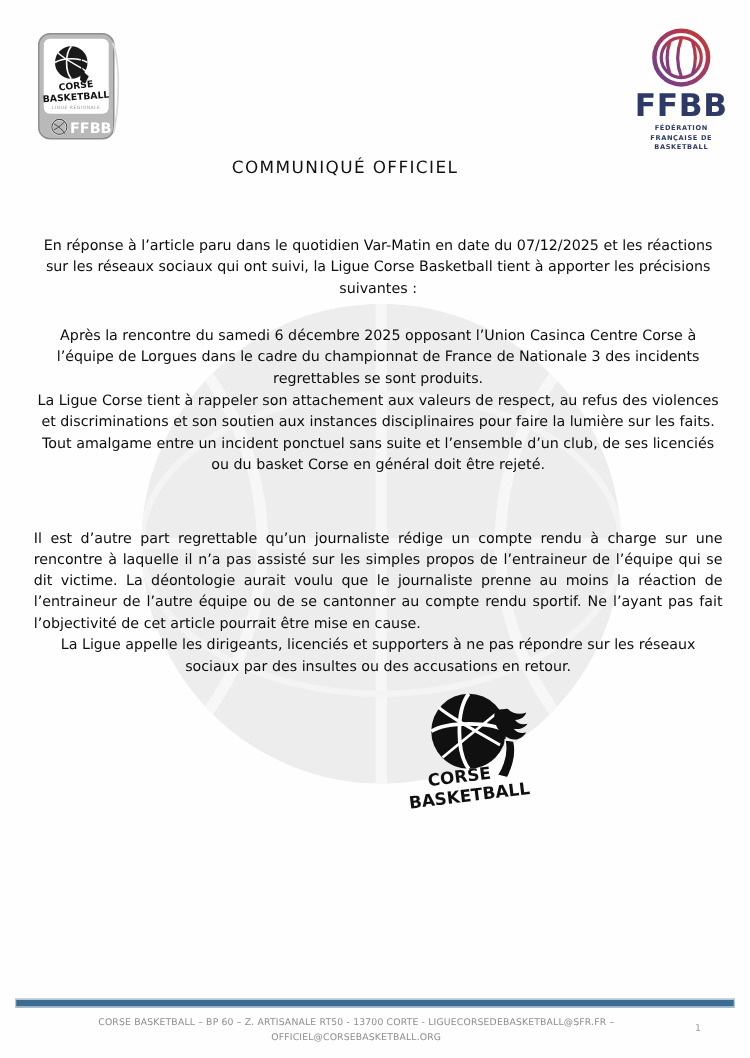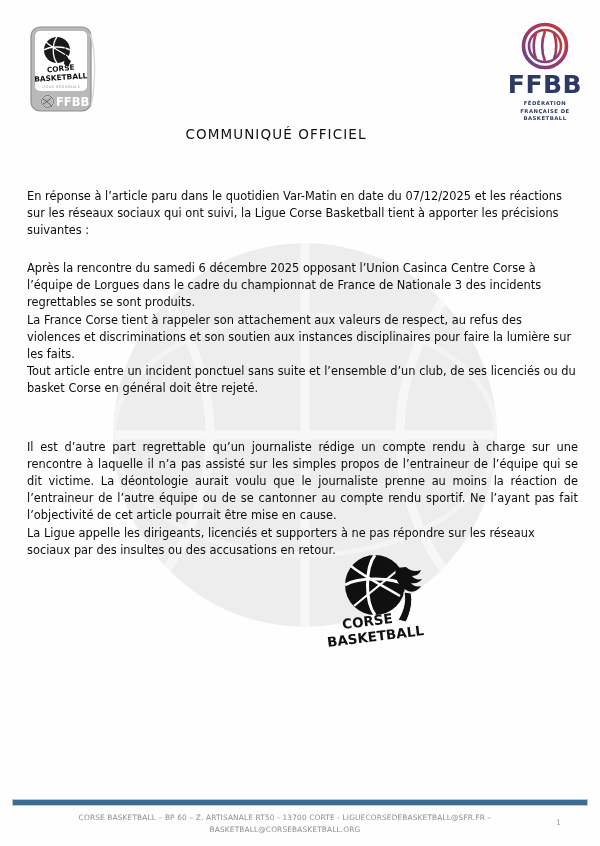--- a/index.html
+++ b/index.html
@@ -98,21 +98,21 @@
     position: absolute;
     left: 27px;
     top: 188px;
     width: 551px;
     z-index: 3;
     font-family: "DejaVu Sans", sans-serif;
     font-size: 11.4px;
     line-height: 17.1px;
     color: #0d0d0d;
   }
-  .para { margin: 0; }
+  .para { margin: 0; text-align: center; }
   .para.justified { text-align: justify; text-justify: inter-word; margin-top: 42px; }
   .para.spaced { margin-top: 21px; }
 
   
   .center-logo {
     position: absolute;
     left: 318px;
     top: 548px;
     width: 140px;
     height: 100px;
@@ -224,22 +224,22 @@
         <div>BASKETBALL</div>
       </div>
     </div>
   </div>
 
   <div class="doc-title">COMMUNIQUÉ OFFICIEL</div>
 
   <div class="body-text">
     <p class="para">En réponse à l’article paru dans le quotidien Var-Matin en date du 07/12/2025 et les réactions sur les réseaux sociaux qui ont suivi, la Ligue Corse Basketball tient à apporter les précisions suivantes :</p>
     <p class="para spaced">Après la rencontre du samedi 6 décembre 2025 opposant l’Union Casinca Centre Corse à l’équipe de Lorgues dans le cadre du championnat de France de Nationale 3 des incidents regrettables se sont produits.</p>
-    <p class="para">La France Corse tient à rappeler son attachement aux valeurs de respect, au refus des violences et discriminations et son soutien aux instances disciplinaires pour faire la lumière sur les faits.</p>
-    <p class="para">Tout article entre un incident ponctuel sans suite et l’ensemble d’un club, de ses licenciés ou du basket Corse en général doit être rejeté.</p>
+    <p class="para">La Ligue Corse tient à rappeler son attachement aux valeurs de respect, au refus des violences et discriminations et son soutien aux instances disciplinaires pour faire la lumière sur les faits.</p>
+    <p class="para">Tout amalgame entre un incident ponctuel sans suite et l’ensemble d’un club, de ses licenciés ou du basket Corse en général doit être rejeté.</p>
     <p class="para justified">Il est d’autre part regrettable qu’un journaliste rédige un compte rendu à charge sur une rencontre à laquelle il n’a pas assisté sur les simples propos de l’entraineur de l’équipe qui se dit victime. La déontologie aurait voulu que le journaliste prenne au moins la réaction de l’entraineur de l’autre équipe ou de se cantonner au compte rendu sportif. Ne l’ayant pas fait l’objectivité de cet article pourrait être mise en cause.</p>
     <p class="para">La Ligue appelle les dirigeants, licenciés et supporters à ne pas répondre sur les réseaux sociaux par des insultes ou des accusations en retour.</p>
   </div>
 
   <svg class="center-logo" viewBox="0 0 140 100">
     <g>
       <circle cx="57" cy="37" r="30" fill="#101010"></circle>
       <path d="M57 7 C47 20 47 54 57 67" stroke="#ffffff" stroke-width="3" fill="none"></path>
       <path d="M27 37 C40 29 74 29 87 37" stroke="#ffffff" stroke-width="3" fill="none"></path>
       <path d="M33 18 C45 28 62 36 82 48" stroke="#ffffff" stroke-width="2.4" fill="none"></path>
@@ -252,17 +252,17 @@
       <path d="M86 44 C88 54 85 64 80 72 L88 74 C93 64 95 53 93 45 Z" fill="#101010"></path>
       <path d="M86 44 C88 54 85 64 80 72 L88 74 C93 64 95 53 93 45 Z" fill="none" stroke="#ffffff" stroke-width="1"></path>
     </g>
     <text x="50" y="78" font-family="DejaVu Sans, sans-serif" font-size="13.5" font-weight="bold" fill="#101010" text-anchor="middle" transform="rotate(-7 50 78)">CORSE</text>
     <text x="58" y="93" font-family="DejaVu Sans, sans-serif" font-size="13.5" font-weight="bold" fill="#101010" text-anchor="middle" transform="rotate(-7 58 93)">BASKETBALL</text>
   </svg>
 
   <div class="footer-rule"></div>
   <div class="footer-text">
     <span>CORSE BASKETBALL – BP 60 – Z. ARTISANALE RT50 - 13700 CORTE    -    LIGUECORSEDEBASKETBALL@SFR.FR –</span>
-    <span>BASKETBALL@CORSEBASKETBALL.ORG</span>
+    <span>OFFICIEL@CORSEBASKETBALL.ORG</span>
   </div>
   <div class="page-number">1</div>
 
 </div>
 
 </body></html>

